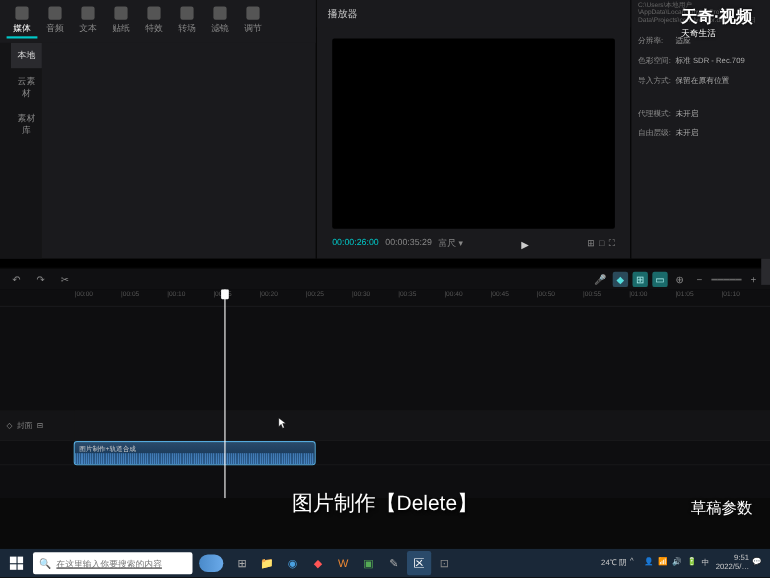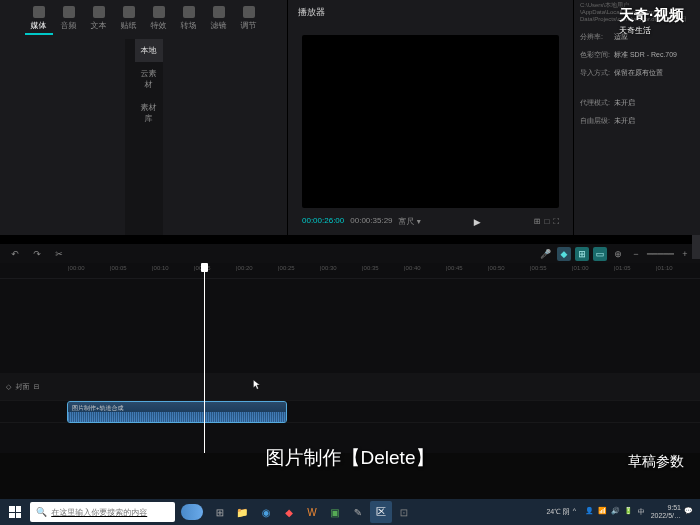--- a/index.html
+++ b/index.html
@@ -1,20 +1,20 @@
 <!DOCTYPE html>
 <html><head>
 <meta charset="utf-8">
 <style>
 * { margin: 0; padding: 0; box-sizing: border-box; font-family: "Microsoft YaHei", sans-serif; }
 body { width: 700px; height: 525px; background: #0a0a0a; color: #aaa; font-size: 9px; overflow: hidden; position: relative; }
 
 
 .top-row { display: flex; height: 235px; }
-.media-panel { width: 288px; background: #1a1a1d; border-right: 1px solid #000; display: flex; flex-direction: column; align-items: center; }
+.media-panel { width: 288px; background: #1a1a1d; border-right: 1px solid #000; display: flex; flex-direction: column; }
 .player-panel { flex: 1; background: #1a1a1d; border-right: 1px solid #000; display: flex; flex-direction: column; }
 .inspector-panel { width: 126px; background: #1a1a1d; display: flex; flex-direction: column; }
 
 
 .top-tabs { display: flex; gap: 2px; padding: 4px 6px; background: #1a1a1d; font-size: 8px; }
 .top-tab { display: flex; flex-direction: column; align-items: center; gap: 2px; padding: 2px 6px; color: #888; cursor: pointer; }
 .top-tab.active { color: #fff; border-bottom: 2px solid #00c8c8; }
 .top-tab-icon { width: 12px; height: 12px; background: #555; border-radius: 2px; }
 
 

